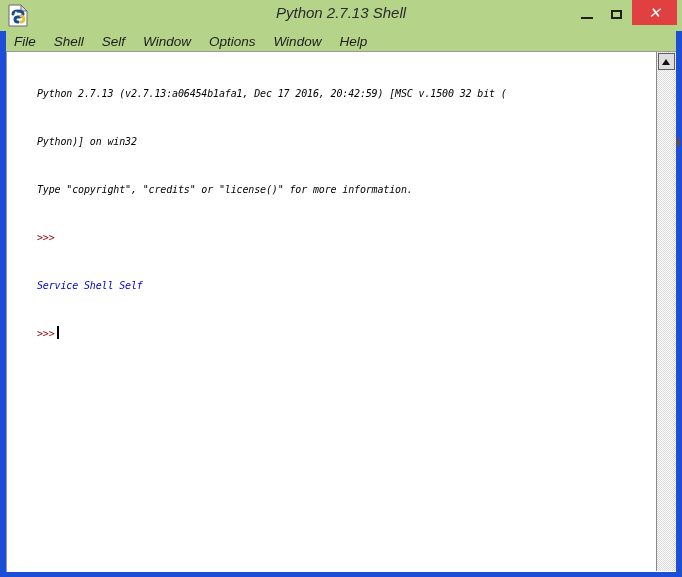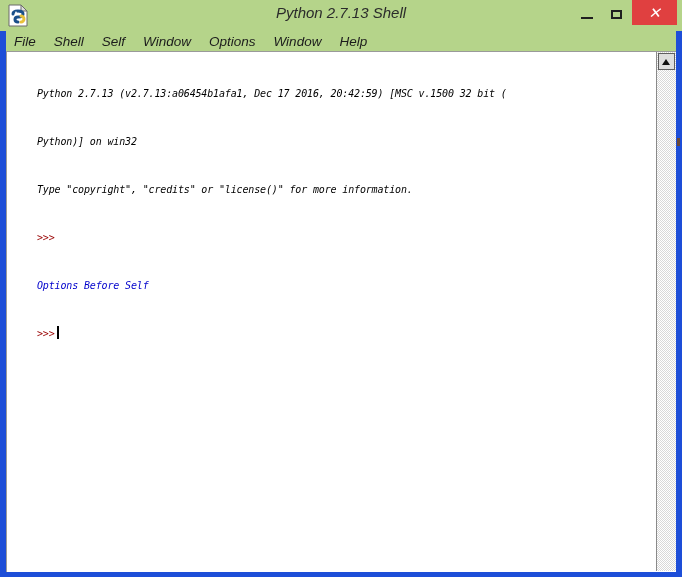--- a/index.html
+++ b/index.html
@@ -236,21 +236,21 @@
   </div>
 
   <div class="client">
 
     <div class="textarea">
       <div class="code">
         <span class="ln c-black">Python 2.7.13 (v2.7.13:a06454b1afa1, Dec 17 2016, 20:42:59) [MSC v.1500 32 bit (</span>
         <span class="ln c-black">Python)] on win32</span>
         <span class="ln c-black">Type "copyright", "credits" or "license()" for more information.</span>
         <span class="ln c-prompt">&gt;&gt;&gt;</span>
-        <span class="ln c-out">Options Before Self</span>
+        <span class="ln c-out">Service Shell Self</span>
         <span class="ln"><span class="c-prompt">&gt;&gt;&gt;</span><span class="caret"></span></span>
       </div>
     </div>
 
     <div class="scrollbar">
       <div class="sb-arrow"></div>
     </div>
   </div>
 
   <div class="edge-mark"></div>

